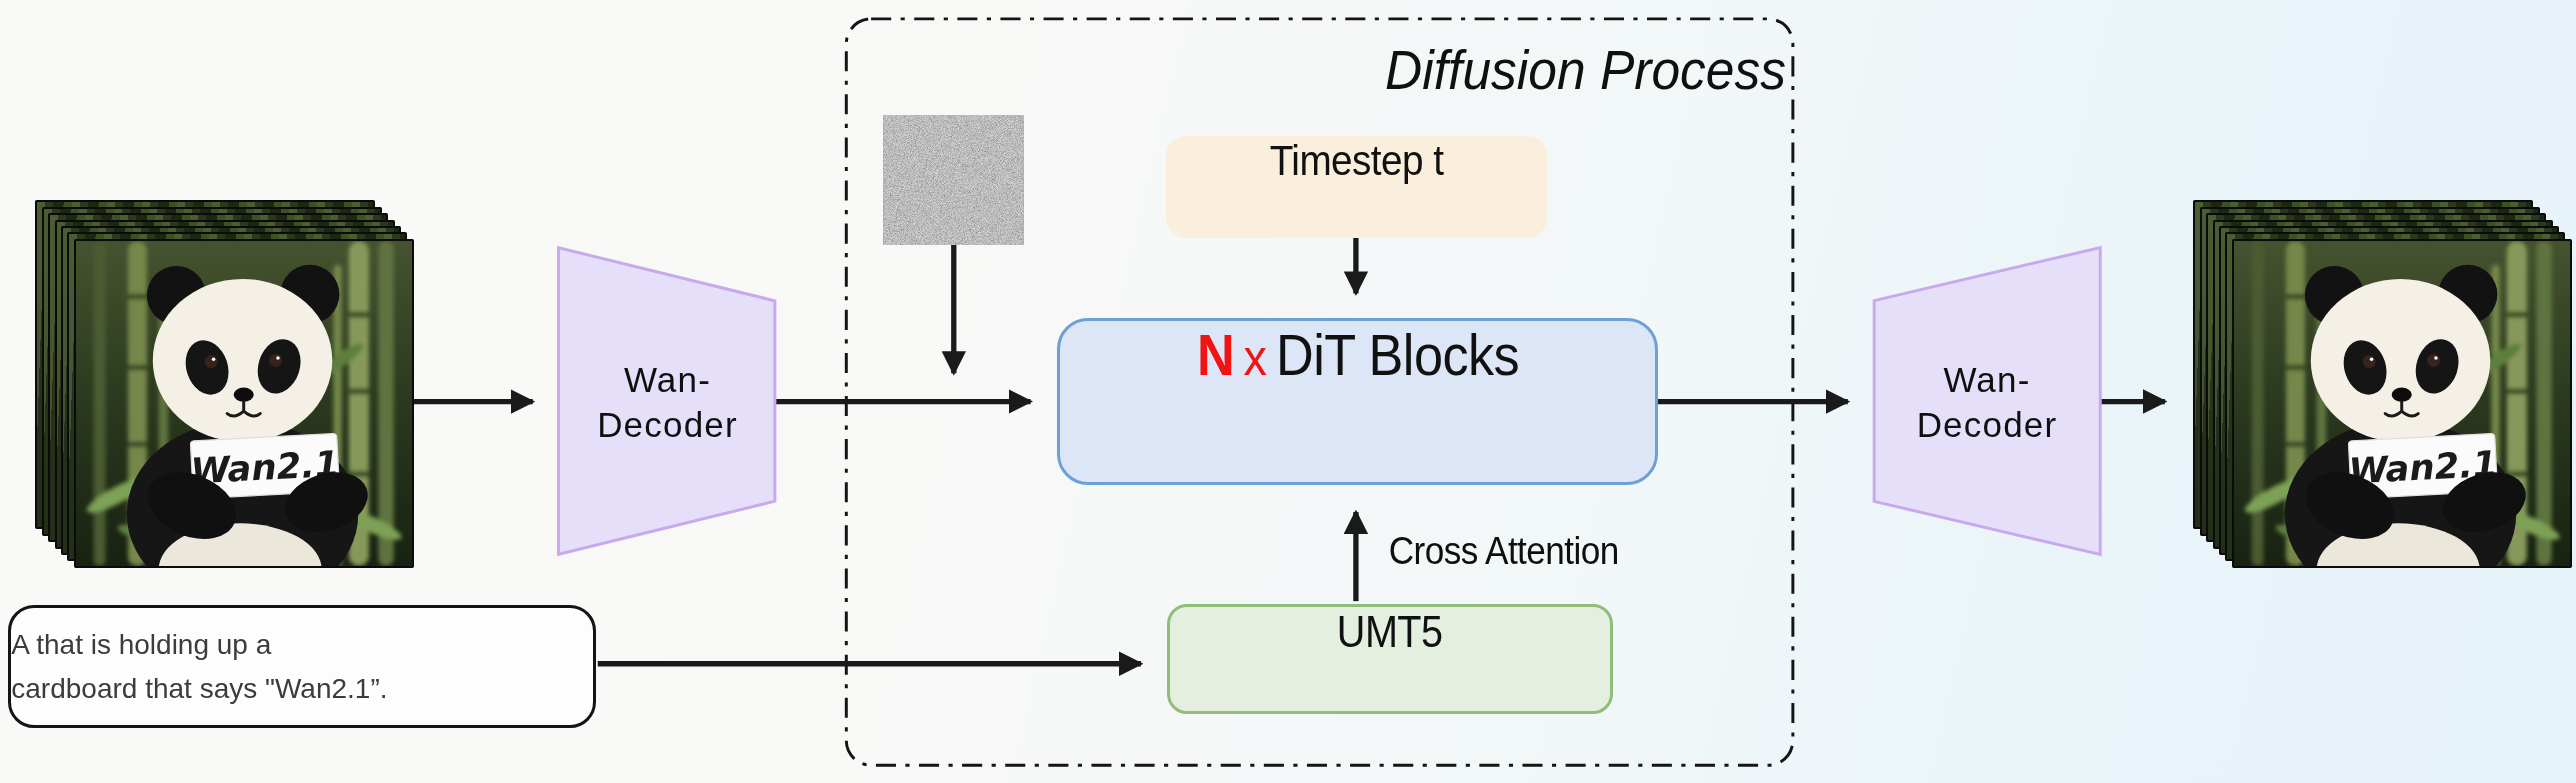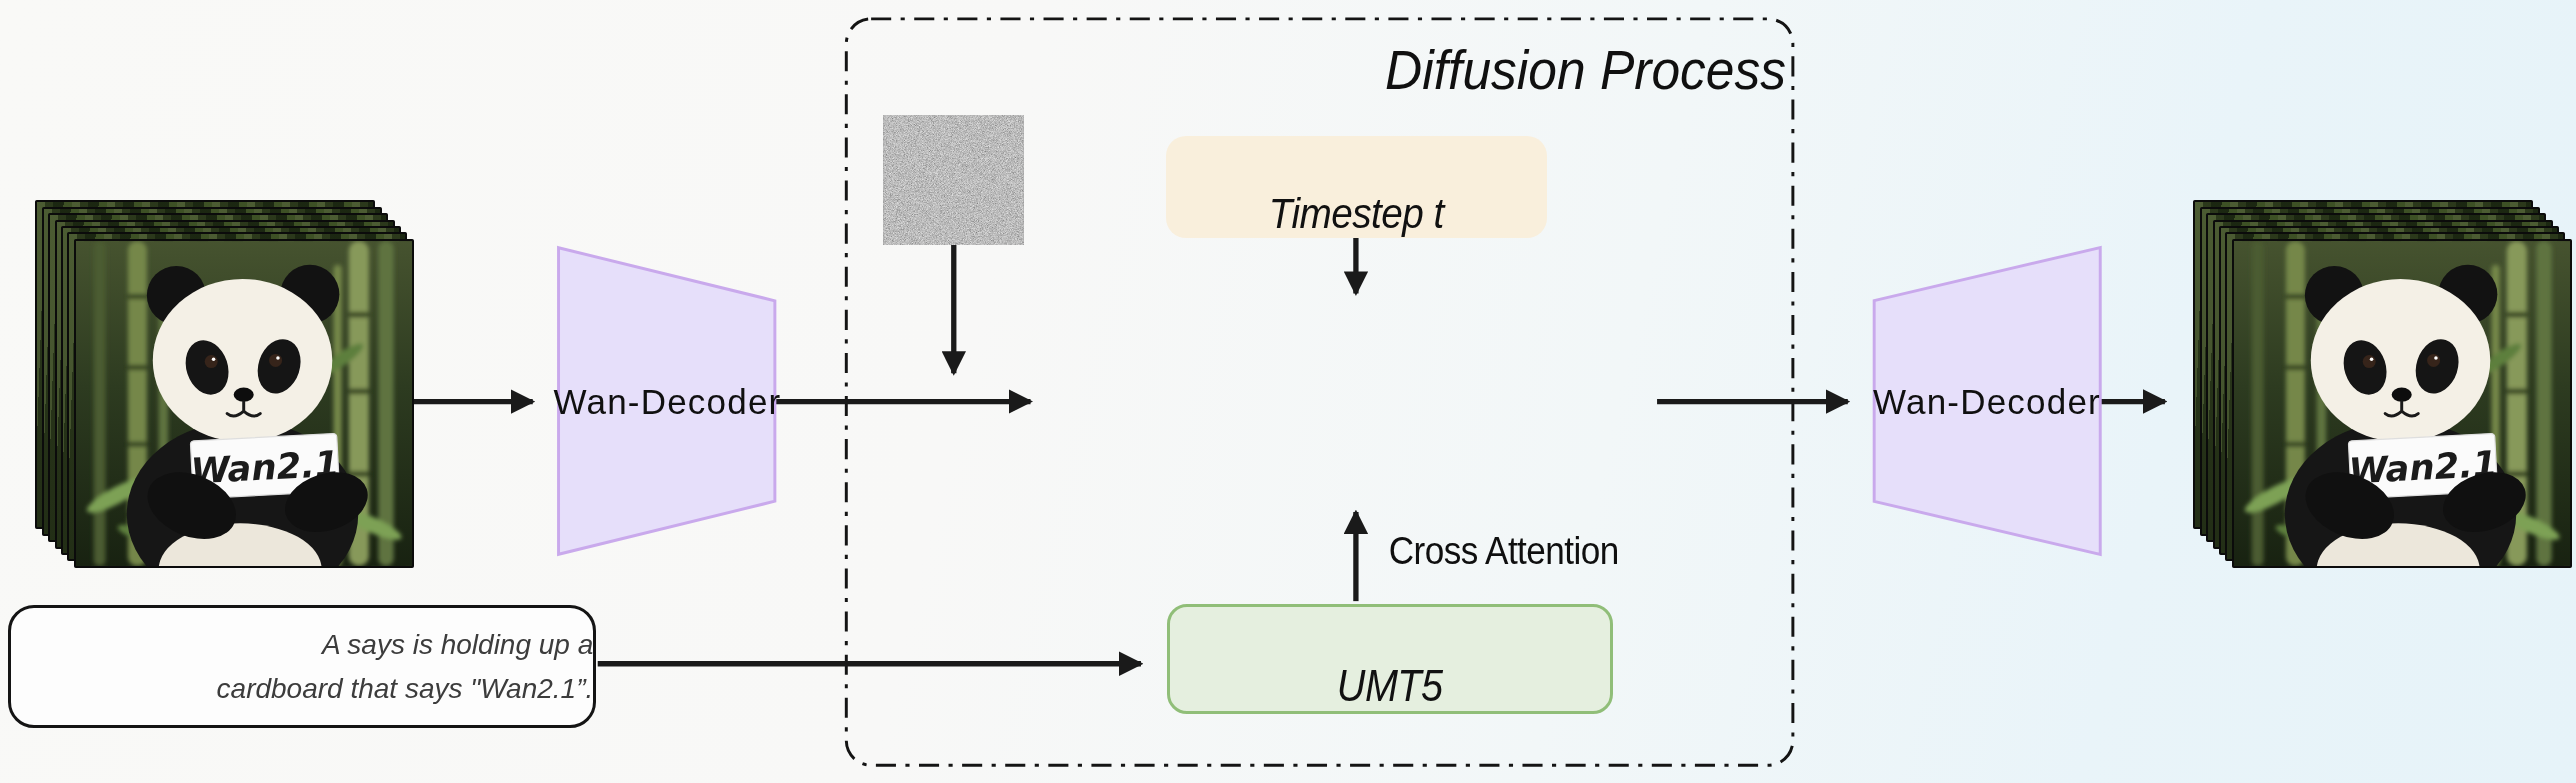--- a/index.html
+++ b/index.html
@@ -5,21 +5,21 @@
   html,body{margin:0;padding:0;background:#fff;}
   #stage{
     position:relative;width:2576px;height:783px;overflow:hidden;
     background:linear-gradient(103deg,#f9f9f7 0%,#f8f8f7 38%,#f2f7f8 62%,#e9f4f9 82%,#e6f3f9 100%);
     font-family:"Liberation Sans",sans-serif;
   }
   .abs{position:absolute;}
   svg.overlay{position:absolute;left:0;top:0;z-index:1;}
 
   
-  .node{position:absolute;display:flex;align-items:flex-end;justify-content:center;z-index:4;box-sizing:border-box;font-style:italic;}
+  .node{position:absolute;display:flex;align-items:flex-start;justify-content:center;z-index:4;box-sizing:border-box;}
   .timestep{left:1166px;top:136px;width:381px;height:102px;background:#f9efdc;border-radius:20px;}
   .timestep .lbl{font-size:43px;color:#111;}
   .dit{left:1057px;top:318px;width:601px;height:167px;background:#dce6f6;border:3.5px solid #6ca0d6;border-radius:31px;}
   .dit .line{font-size:58px;color:#111;font-weight:500;white-space:nowrap;}
   .dit .n{color:#f21313;font-weight:800;}
   .dit .x{color:#f21313;font-weight:400;font-size:52px;padding:0 10.6px;}
   .umt5{left:1167px;top:604px;width:446px;height:110px;background:#e5efdf;border:3px solid #90be78;border-radius:20px;}
   .umt5 .lbl{font-size:44px;color:#111;}
   .cnd{display:inline-block;transform:scaleX(.9);transform-origin:center;letter-spacing:-0.6px;}
 
@@ -34,21 +34,21 @@
   
   .prompt{
     left:8.3px;top:605px;width:588px;height:123px;background:#fdfdfd;
     border:3.5px solid #141414;border-radius:26px;z-index:4;
     flex-direction:column;line-height:1.55;
   }
   .prompt .t{font-size:28px;color:#3c3c3c;text-align:center;white-space:nowrap;}
 
   
   .codec-label{
-    position:absolute;z-index:5;display:flex;flex-direction:row;align-items:center;justify-content:center;
+    position:absolute;z-index:5;display:flex;flex-direction:column;align-items:center;justify-content:center;
     font-size:35px;color:#101010;letter-spacing:1.2px;line-height:1.3;text-align:center;white-space:nowrap;
   }
   .enc-label{left:559px;top:325px;width:217px;height:154px;}
   .dec-label{left:1874px;top:325px;width:226px;height:154px;}
 
   
   .noise{left:883px;top:115px;width:141px;height:130px;z-index:3;background:#8a8a8a;}
 
   
   .stack{position:absolute;z-index:6;}
@@ -170,29 +170,34 @@
   <div class="abs noise">
     <svg width="141" height="130" viewBox="0 0 238 220">
         <rect width="238" height="220" fill="#8d8d8d" filter="url(#noiseF)"></rect>
       </svg>
   </div>
 
   <div class="node timestep">
     <span class="lbl cnd">Timestep t</span>
   </div>
 
+  <div class="node dit">
+    <span class="line cnd">
+      <span class="n">N</span><span class="x">x</span><span>DiT Blocks</span>
+    </span>
+  </div>
 
   <div class="node umt5">
     <span class="lbl cnd">UMT5</span>
   </div>
 
   <div class="crossattn cnd">Cross Attention</div>
 
   <div class="node prompt">
-    <span class="t">A says is holding up a</span>
+    <span class="t">A that is holding up a</span>
     <span class="t">cardboard that says "Wan2.1”.</span>
   </div>
 
   <div class="stack stack-left">
     <div class="frame" style="left:0px;top:0px"></div>
     <div class="frame" style="left:6.5px;top:6.5px"></div>
     <div class="frame" style="left:13px;top:13px"></div>
     <div class="frame" style="left:19.5px;top:19.5px"></div>
     <div class="frame" style="left:26px;top:26px"></div>
     <div class="frame" style="left:32px;top:32px"></div>

